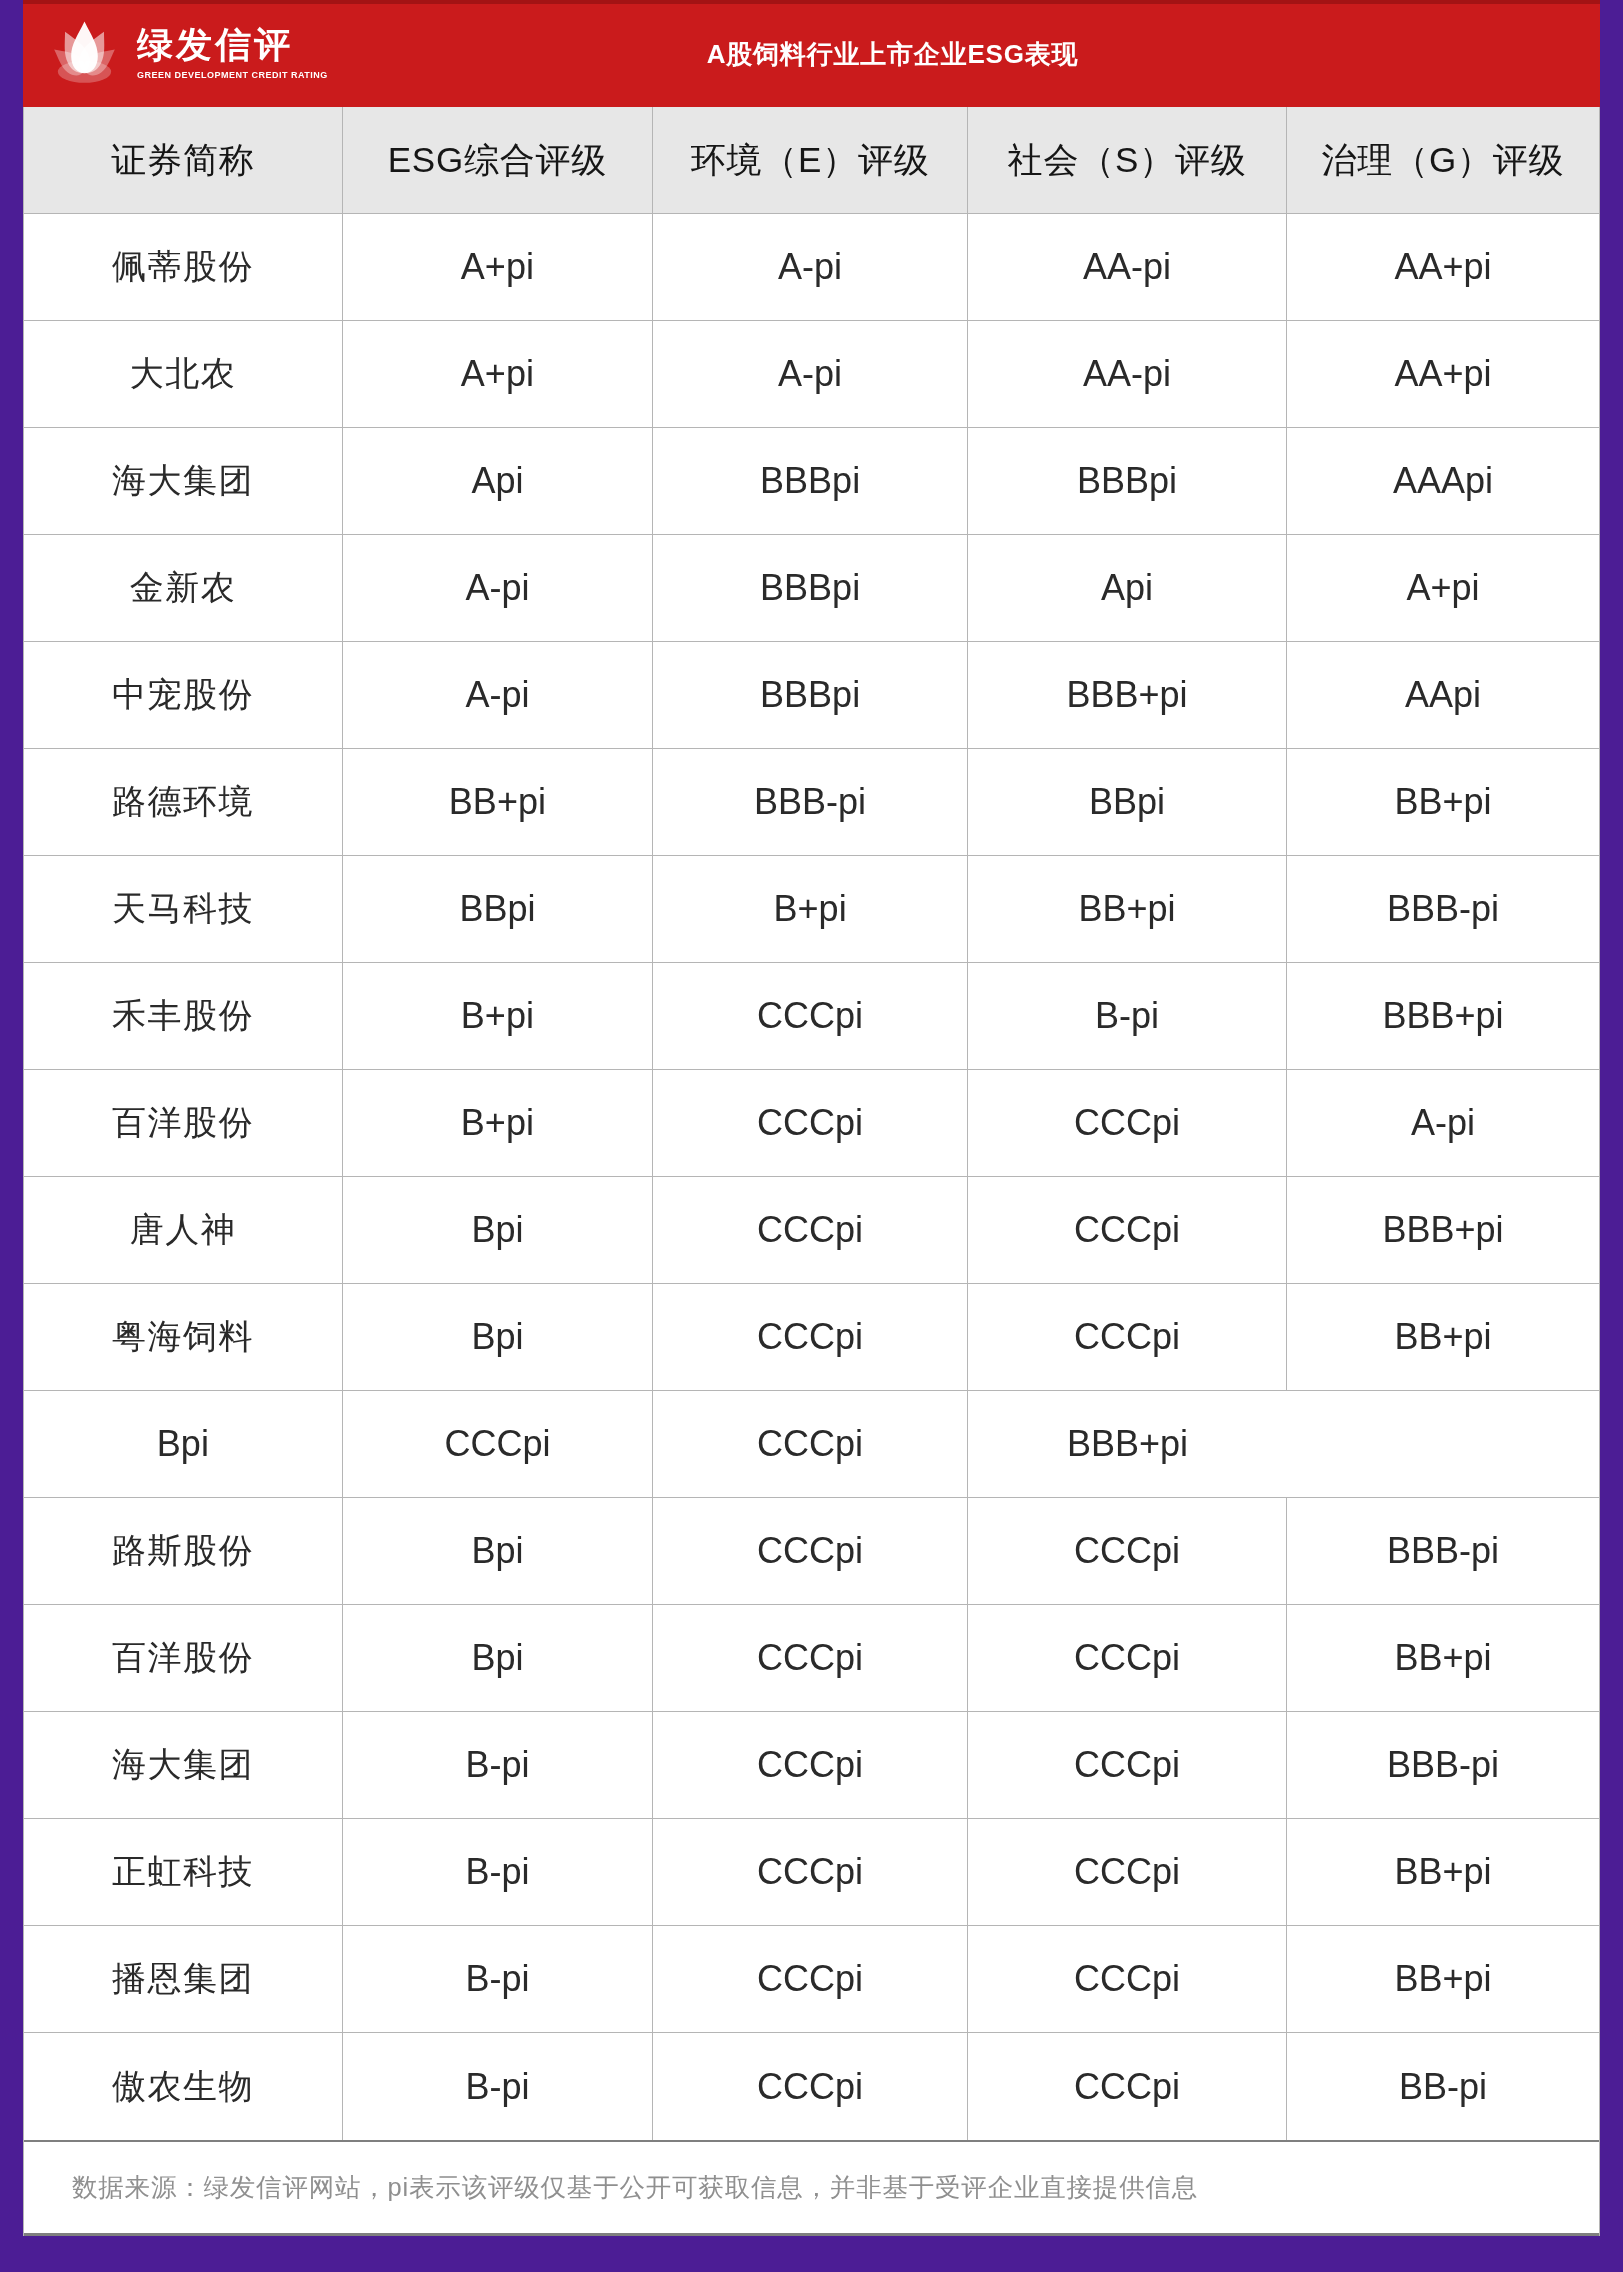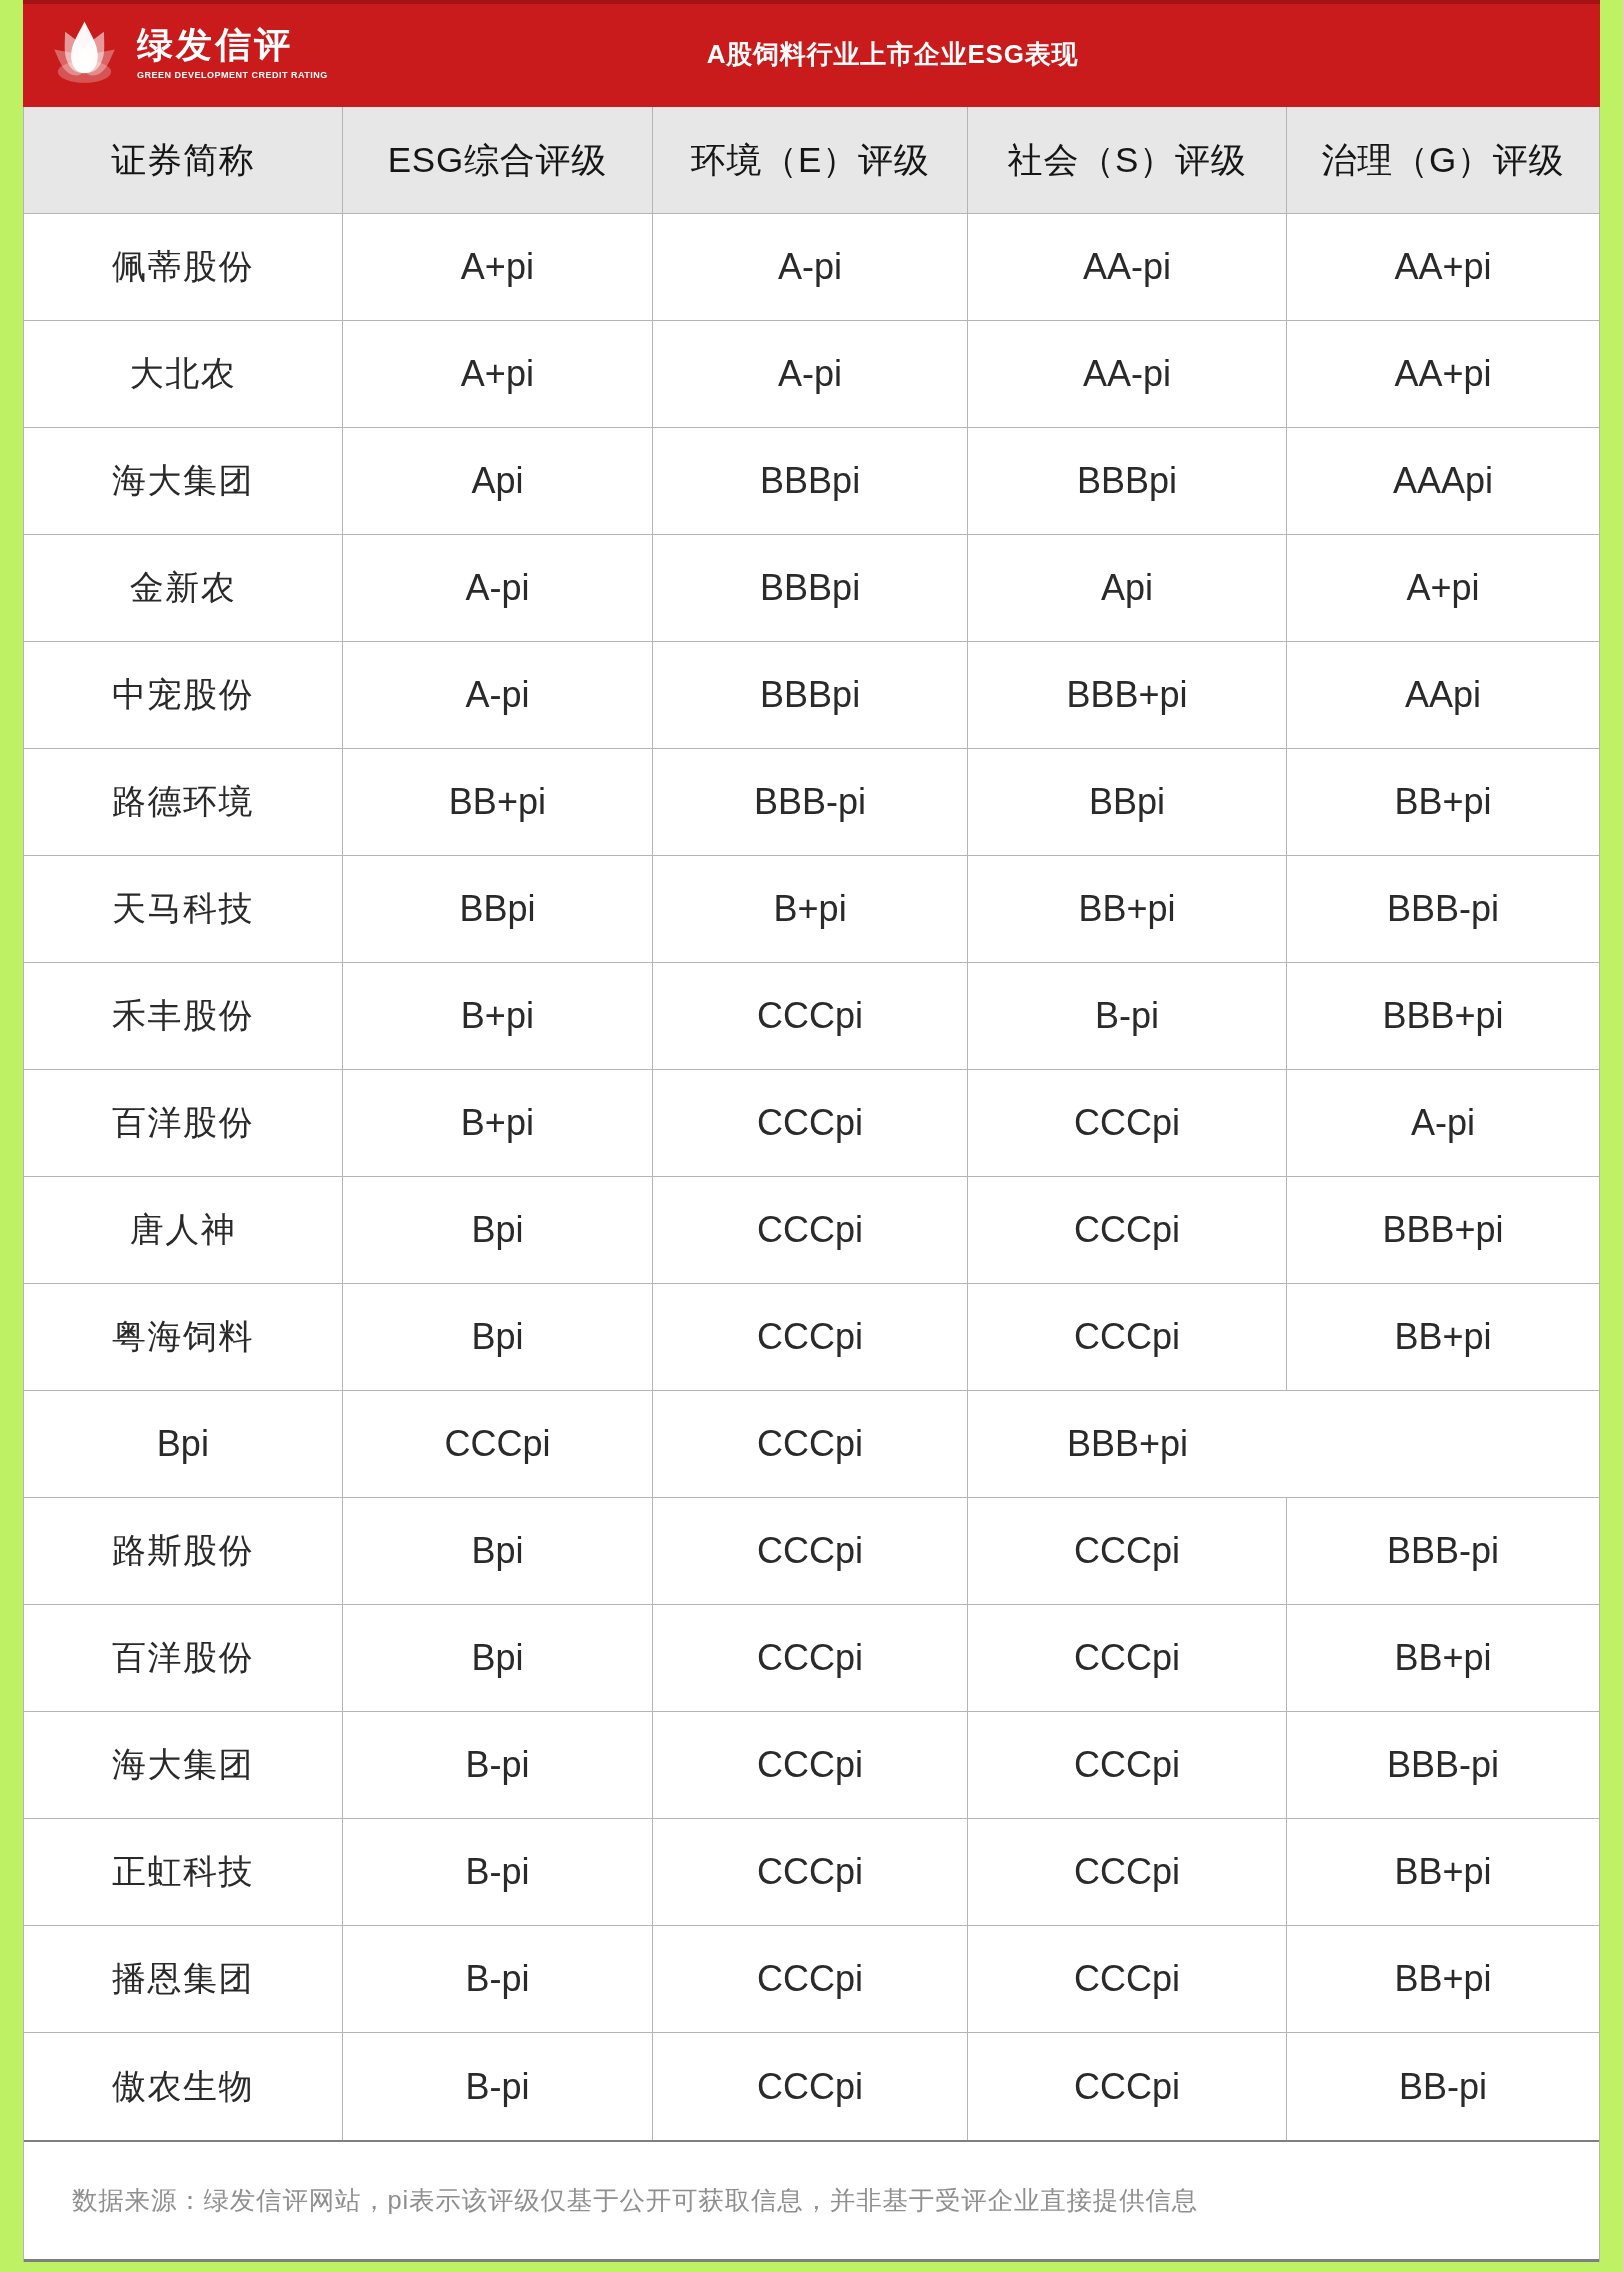--- a/index.html
+++ b/index.html
@@ -2,21 +2,21 @@
 <html style="--brand-red: #ca1b1c; --banner-top-edge: #a31314; --header-row-bg: #e7e7e7; --grid-line: #b5b5b5; --divider-dark: #7f7f7f; --cell-text: #2a2a2a; --footer-text: #8f8f8f;font-size:12.4px"><head>
 <meta charset="utf-8">
 <style>
   html,body{margin:0;padding:0;}
   body{
     width:1623px;height:2273px;background:#ffffff;
     font-family:"Liberation Sans","DejaVu Sans",sans-serif;
     -webkit-font-smoothing:antialiased;
   }
   *{box-sizing:border-box;}
-  .page{position:relative;width:1623px;height:2273px;background:#bef264;overflow:hidden;}
+  .page{position:relative;width:1623px;height:2273px;background:#4c1d95;overflow:hidden;}
   .card{position:absolute;left:23px;top:0;width:1577px;}
 
   
   .band{
     position:relative;height:107px;background:var(--brand-red,#ca1b1c);
   }
   .band::before{
     content:"";position:absolute;top:0;left:0;right:0;height:3.9px;
     background:var(--banner-top-edge,#a31314);
   }
@@ -51,21 +51,21 @@
     white-space:nowrap;overflow:hidden;
   }
   .cell:last-child{border-right:none;}
   .head-cell{font-size:35px;color:#161616;letter-spacing:0.8px;}
   .company{font-size:34px;letter-spacing:1.5px;}
   .rating{font-size:36px;}
   .tbody .row:last-child{border-bottom:none;}
 
   .thick-line{height:2.3px;background:var(--divider-dark,#7f7f7f);}
   .footer{
-    height:117px;display:flex;align-items:center;
+    height:91px;display:flex;align-items:center;
     padding-left:48px;background:#ffffff;
   }
   .footer span{font-size:25.5px;color:var(--footer-text,#8f8f8f);letter-spacing:0.8px;}
 </style>
 </head>
 <body>
 
 <div class="page">
   <div class="card">
 

